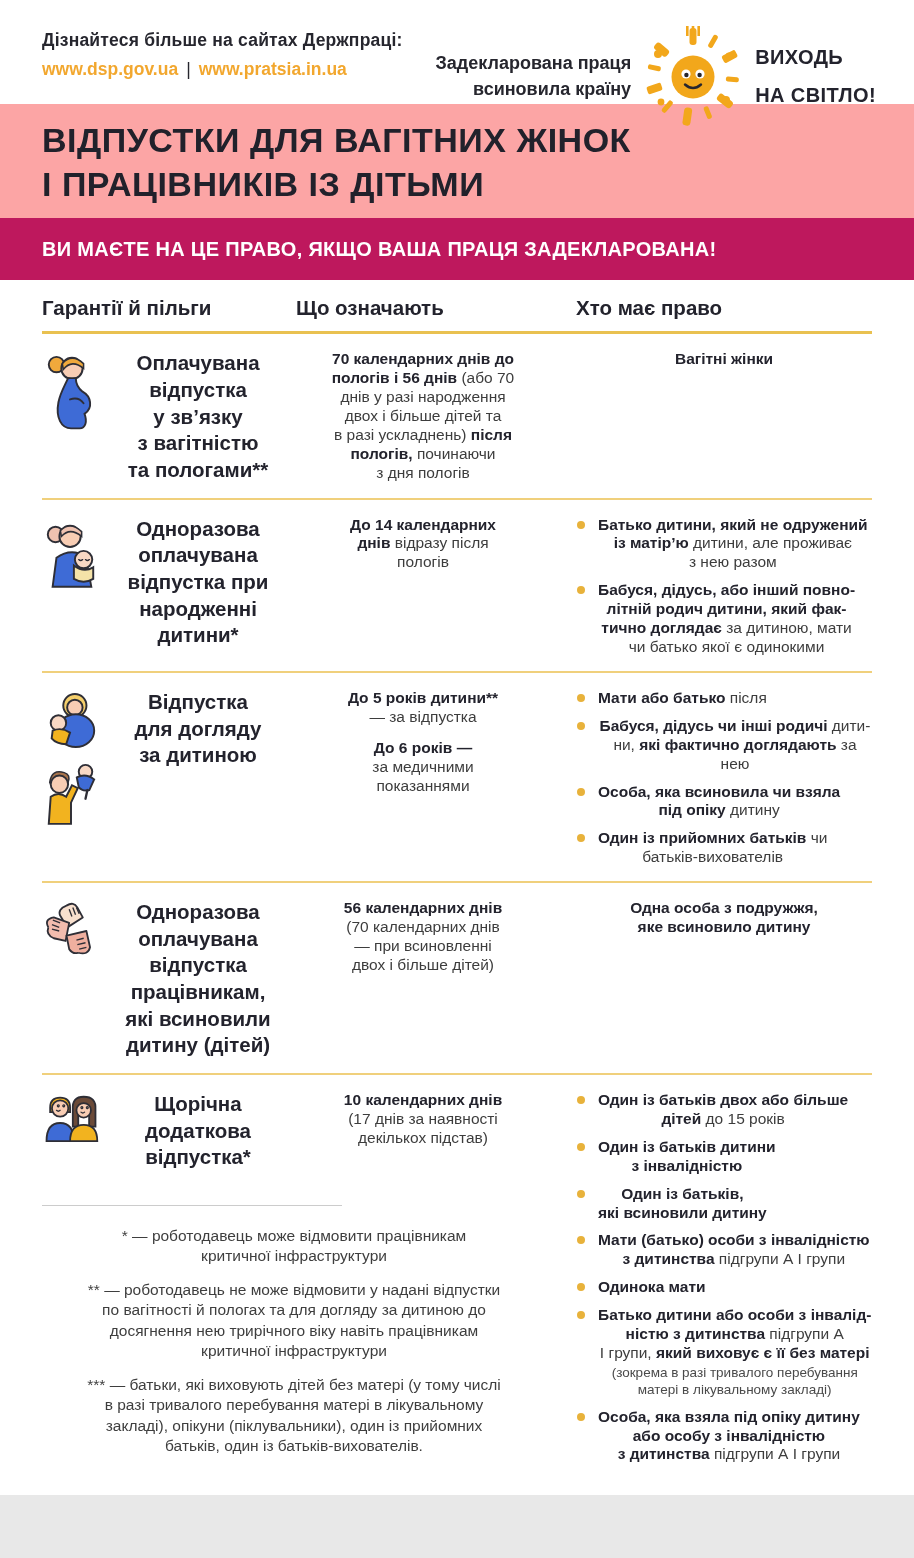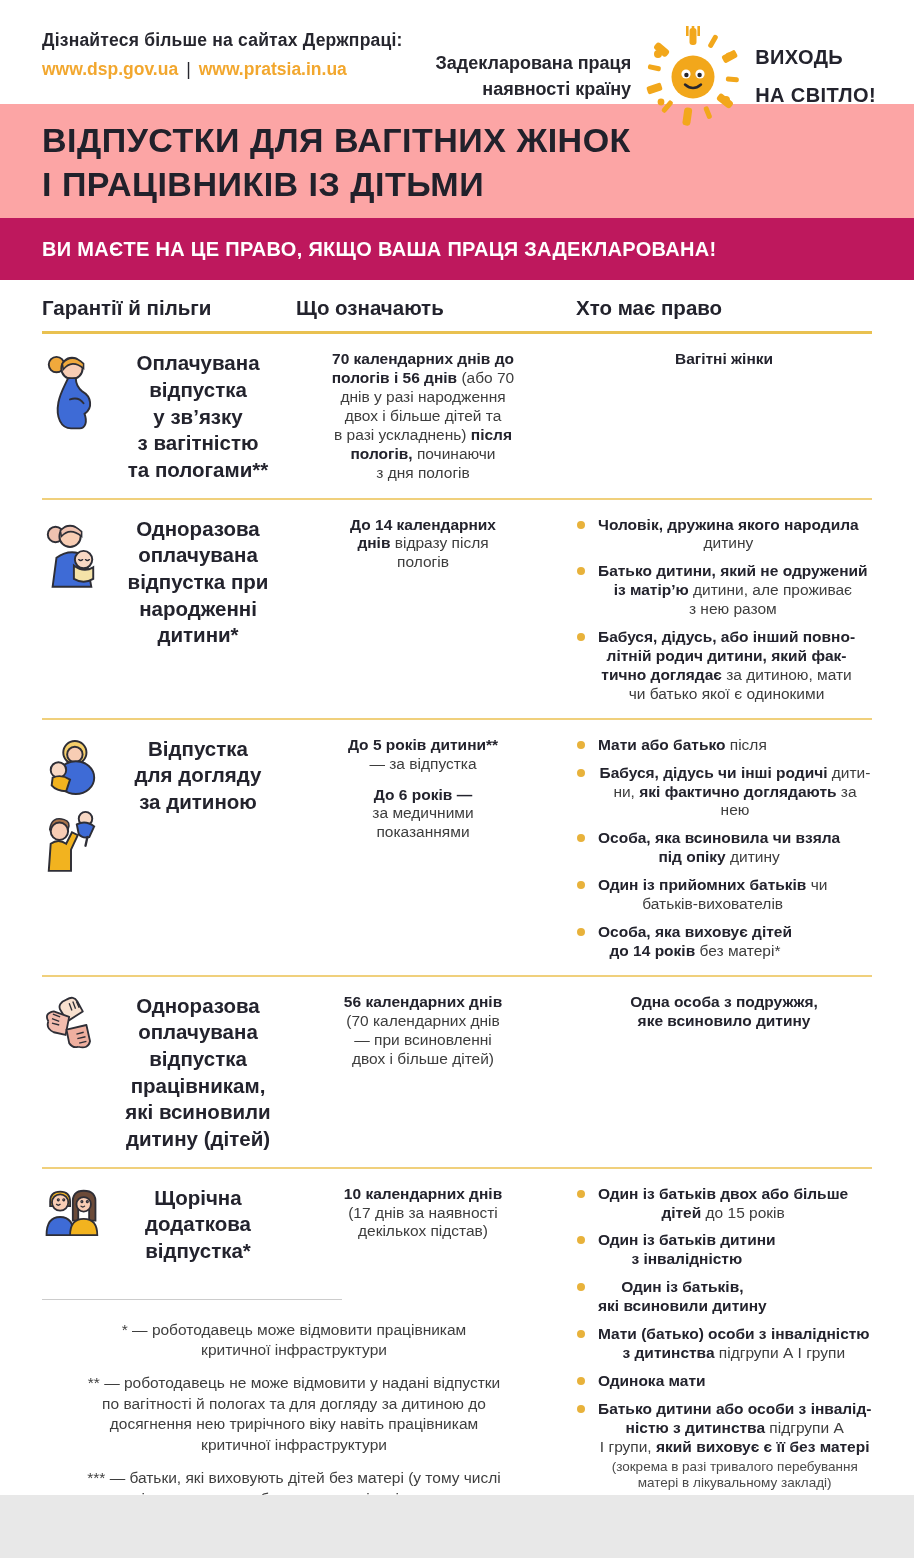--- a/index.html
+++ b/index.html
@@ -71,21 +71,21 @@
   <header class="top">
     <div class="top-left">
       <div class="info-text">Дізнайтеся більше на сайтах Держпраці:</div>
       <div class="links">
         <a>www.dsp.gov.ua</a><span class="sep">|</span><a>www.pratsia.in.ua</a>
       </div>
     </div>
     <div class="top-right">
       <div class="slogan">
         <div>Задекларована праця</div>
-        <div>наявності країну</div>
+        <div>всиновила країну</div>
       </div>
       <svg class="sun" viewBox="0 0 100 100" aria-hidden="true">
         <g fill="#f2a71b">
           <rect x="46.5" y="2" width="7" height="17" rx="3"></rect>
           <rect x="47.5" y="3" width="5" height="14" rx="2" transform="rotate(30 50 50)"></rect>
           <rect x="46" y="1" width="8" height="15" rx="2" transform="rotate(62 50 50)"></rect>
           <rect x="47.5" y="4" width="5" height="13" rx="2" transform="rotate(95 50 50)"></rect>
           <rect x="46" y="1" width="8" height="17" rx="3" transform="rotate(128 50 50)"></rect>
           <rect x="47.5" y="4" width="5" height="13" rx="2" transform="rotate(158 50 50)"></rect>
           <rect x="46" y="0" width="8" height="18" rx="3" transform="rotate(188 50 50)"></rect>
@@ -175,25 +175,20 @@
 дитини*</div>
           <div class="meaning-cell">
             <p><span class="b">До 14 календарних
 днів </span><span>відразу після
 пологів</span></p>
           </div>
           <div class="rights-cell">
             <ul class="bullets">
               <li>
                 <span class="dot"></span>
-                <span class="btext"><span class="b">Чоловік, дружина якого народила
-</span><span>дитину</span></span>
-              </li>
-              <li>
-                <span class="dot"></span>
                 <span class="btext"><span class="b">Батько дитини, який не одружений
 із матір’ю </span><span>дитини, але проживає
 з нею разом</span></span>
               </li>
               <li>
                 <span class="dot"></span>
                 <span class="btext"><span class="b">Бабуся, дідусь, або інший повно-
 літній родич дитини, який фак-
 тично доглядає </span><span>за дитиною, мати
 чи батько якої є одинокими</span></span>
@@ -242,25 +237,20 @@
               </li>
               <li>
                 <span class="dot"></span>
                 <span class="btext"><span class="b">Особа, яка всиновила чи взяла
 під опіку </span><span>дитину</span></span>
               </li>
               <li>
                 <span class="dot"></span>
                 <span class="btext"><span class="b">Один із прийомних батьків </span><span>чи
 батьків-вихователів</span></span>
-              </li>
-              <li>
-                <span class="dot"></span>
-                <span class="btext"><span class="b">Особа, яка виховує дітей
-до 14 років </span><span>без матері*</span></span>
               </li>
             </ul>
           </div>
         </div>
         <div class="row">
           <div class="icon-cell">
             <svg viewBox="0 0 64 62" xmlns="http://www.w3.org/2000/svg">
     <g stroke="#2e2e36" stroke-width="2" stroke-linejoin="round">
       <path d="M27,4 q8,-5 12,2 l6,11 -17,11 -8,-13 q-3,-7 7,-11" fill="#f8e0ce"></path>
       <path d="M30,8 l3,8 M34,6 l3,8 M38,6 l3,7" fill="none" stroke-width="1.5"></path>

